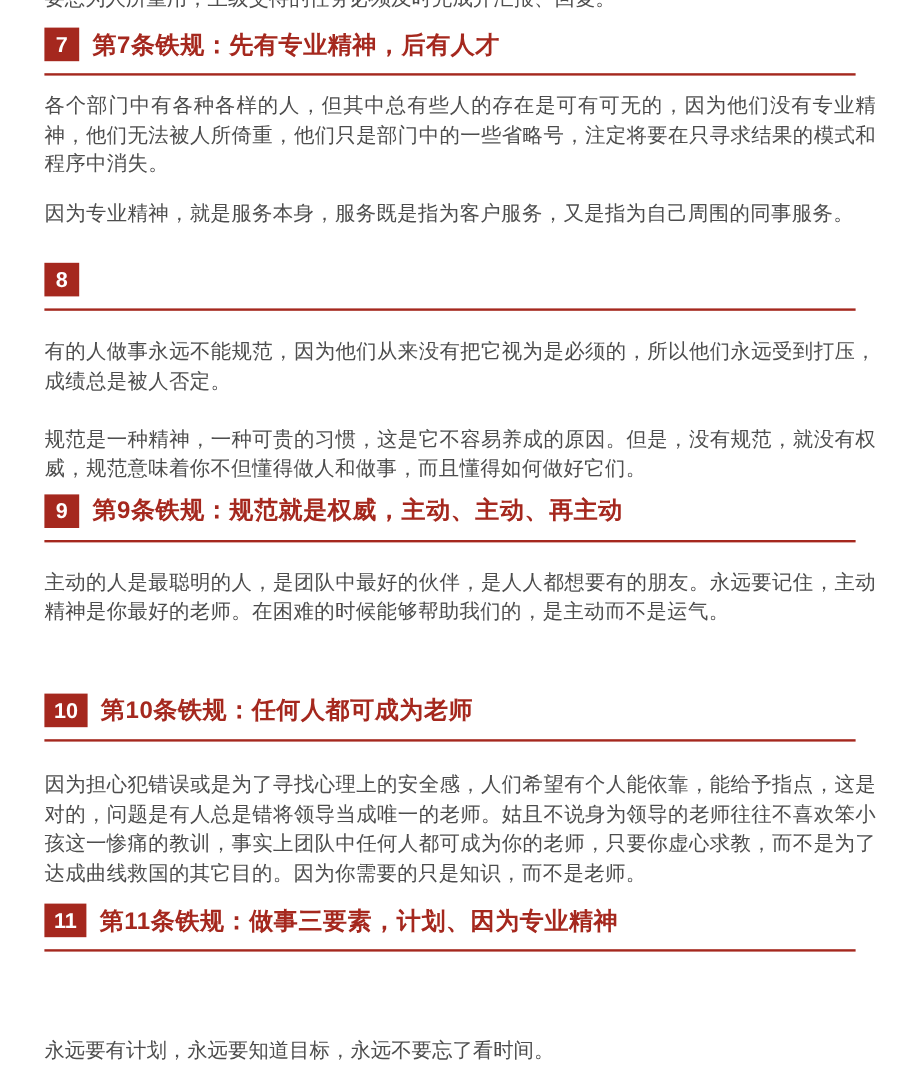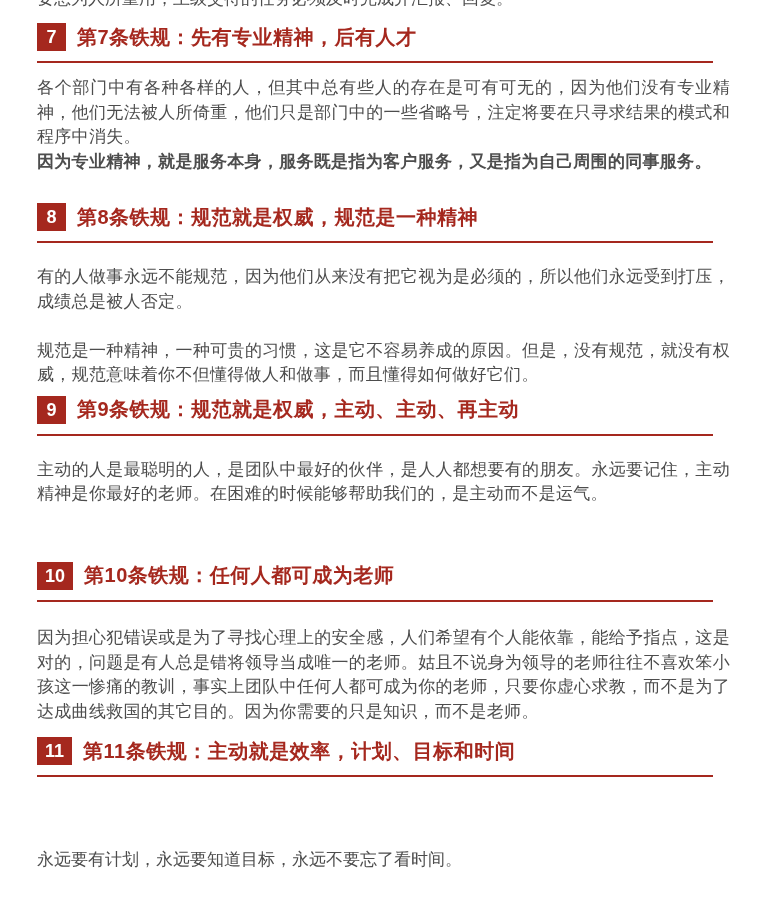--- a/index.html
+++ b/index.html
@@ -67,21 +67,21 @@
     font-size: 17px;
     line-height: 24.6px;
     text-align: justify;
     letter-spacing: 0.3px;
   }
   #sec7  { margin-top: 14px; }
   #sec8  { margin-top: 29px; }
   #sec9  { margin-top: 8px;  }
   #sec10 { margin-top: 55px; }
   #sec11 { margin-top: 13px; }
-  #sec7 .para + .para  { margin-top: 0; font-weight: bold; }
+  #sec7 .para + .para  { margin-top: 16px; }
   #sec8 .para-first    { margin-top: 22px; }
   #sec8 .para + .para  { margin-top: 24px; }
   #sec9 .para-first    { margin-top: 22px; }
   #sec10 .para-first   { margin-top: 24px; }
   
   .footer-row {
     margin-top: 71px;
   }
   .footer-text {
     margin: 0;
@@ -124,21 +124,20 @@
       <span class="rule-title">第7条铁规：先有专业精神，后有人才</span>
     </div>
     <div class="rule-line"></div>
     <p class="para">各个部门中有各种各样的人，但其中总有些人的存在是可有可无的，因为他们没有专业精神，他们无法被人所倚重，他们只是部门中的一些省略号，注定将要在只寻求结果的模式和程序中消失。</p>
     <p class="para">因为专业精神，就是服务本身，服务既是指为客户服务，又是指为自己周围的同事服务。</p>
   </section>
 
   <section id="sec8">
     <div class="rule-head">
       <span class="badge">8</span>
-      <span class="rule-title">第8条铁规：规范就是权威，规范是一种精神</span>
     </div>
     <div class="rule-line"></div>
     <p class="para para-first">有的人做事永远不能规范，因为他们从来没有把它视为是必须的，所以他们永远受到打压，成绩总是被人否定。</p>
     <p class="para">规范是一种精神，一种可贵的习惯，这是它不容易养成的原因。但是，没有规范，就没有权威，规范意味着你不但懂得做人和做事，而且懂得如何做好它们。</p>
   </section>
 
   <section id="sec9">
     <div class="rule-head">
       <span class="badge">9</span>
       <span class="rule-title">第9条铁规：规范就是权威，主动、主动、再主动</span>
@@ -152,21 +151,21 @@
       <span class="badge">10</span>
       <span class="rule-title">第10条铁规：任何人都可成为老师</span>
     </div>
     <div class="rule-line"></div>
     <p class="para para-first">因为担心犯错误或是为了寻找心理上的安全感，人们希望有个人能依靠，能给予指点，这是对的，问题是有人总是错将领导当成唯一的老师。姑且不说身为领导的老师往往不喜欢笨小孩这一惨痛的教训，事实上团队中任何人都可成为你的老师，只要你虚心求教，而不是为了达成曲线救国的其它目的。因为你需要的只是知识，而不是老师。</p>
   </section>
 
   <section id="sec11">
     <div class="rule-head">
       <span class="badge">11</span>
-      <span class="rule-title">第11条铁规：主动就是效率，计划、目标和时间</span>
+      <span class="rule-title">第11条铁规：做事三要素，计划、因为专业精神</span>
     </div>
     <div class="rule-line"></div>
   </section>
 
   <div class="footer-row">
     <p class="footer-text">永远要有计划，永远要知道目标，永远不要忘了看时间。</p>
   </div>
 
 
 </div>

